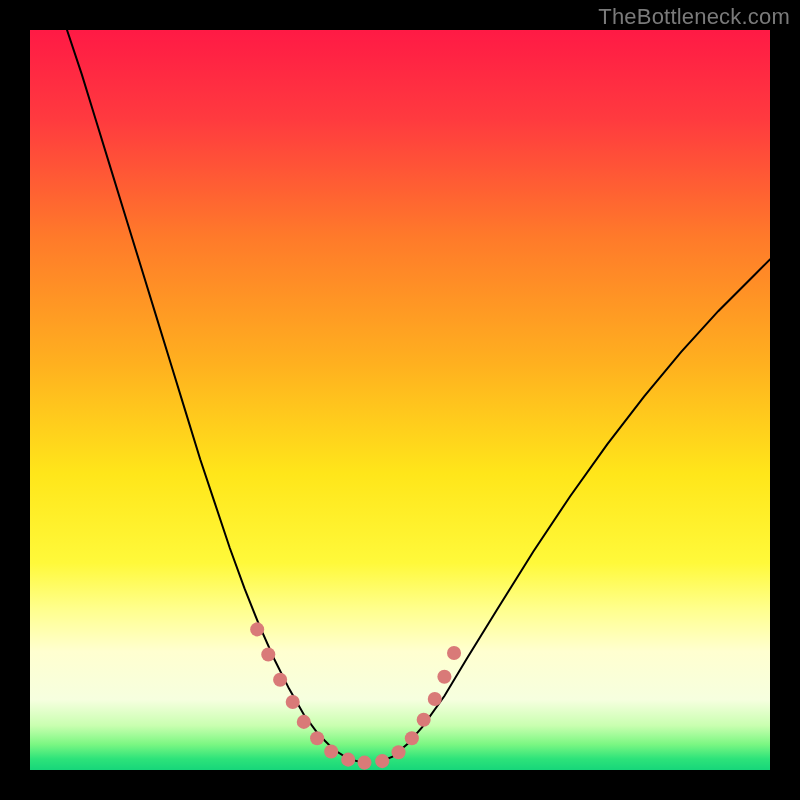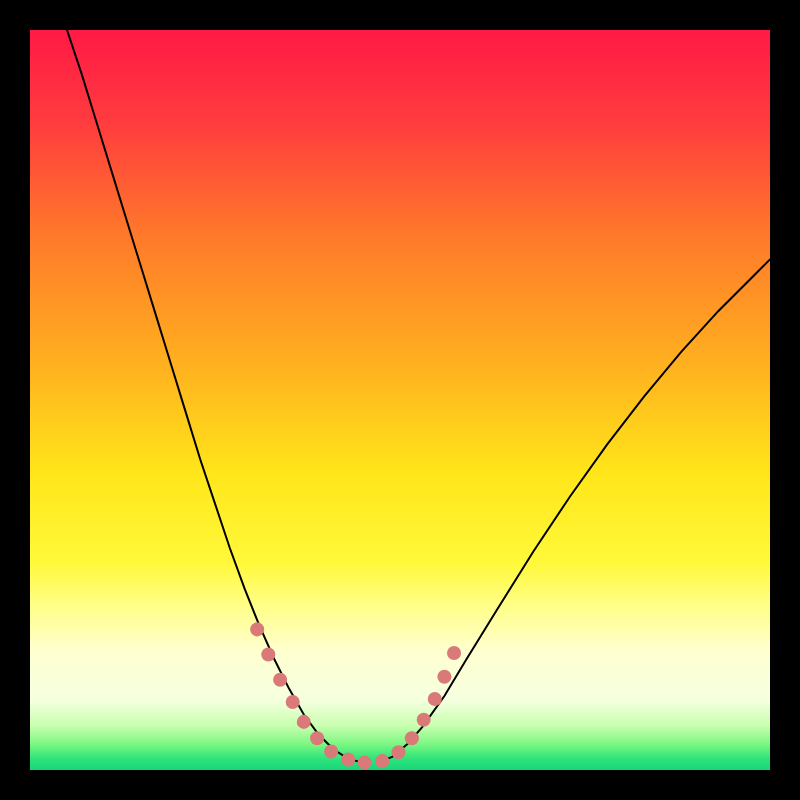--- a/index.html
+++ b/index.html
@@ -33,20 +33,21 @@
     color: #7a7a7a;
     font-size: 22px;
     letter-spacing: 0.2px;
     font-weight: 400;
   }
 </style>
 </head>
 <body>
 
 <div class="frame">
+  <div class="watermark">TheBottleneck.com</div>
   <svg class="plot" viewBox="0 0 740 740" preserveAspectRatio="none">
     <defs>
       <linearGradient id="bg-grad" x1="0" y1="0" x2="0" y2="1">
           <stop offset="0%" stop-color="#ff1a45"></stop>
           <stop offset="12%" stop-color="#ff3a3f"></stop>
           <stop offset="28.000000000000004%" stop-color="#ff7a2a"></stop>
           <stop offset="45%" stop-color="#ffb01f"></stop>
           <stop offset="60%" stop-color="#ffe61a"></stop>
           <stop offset="72%" stop-color="#fff93a"></stop>
           <stop offset="78%" stop-color="#ffff8a"></stop>

